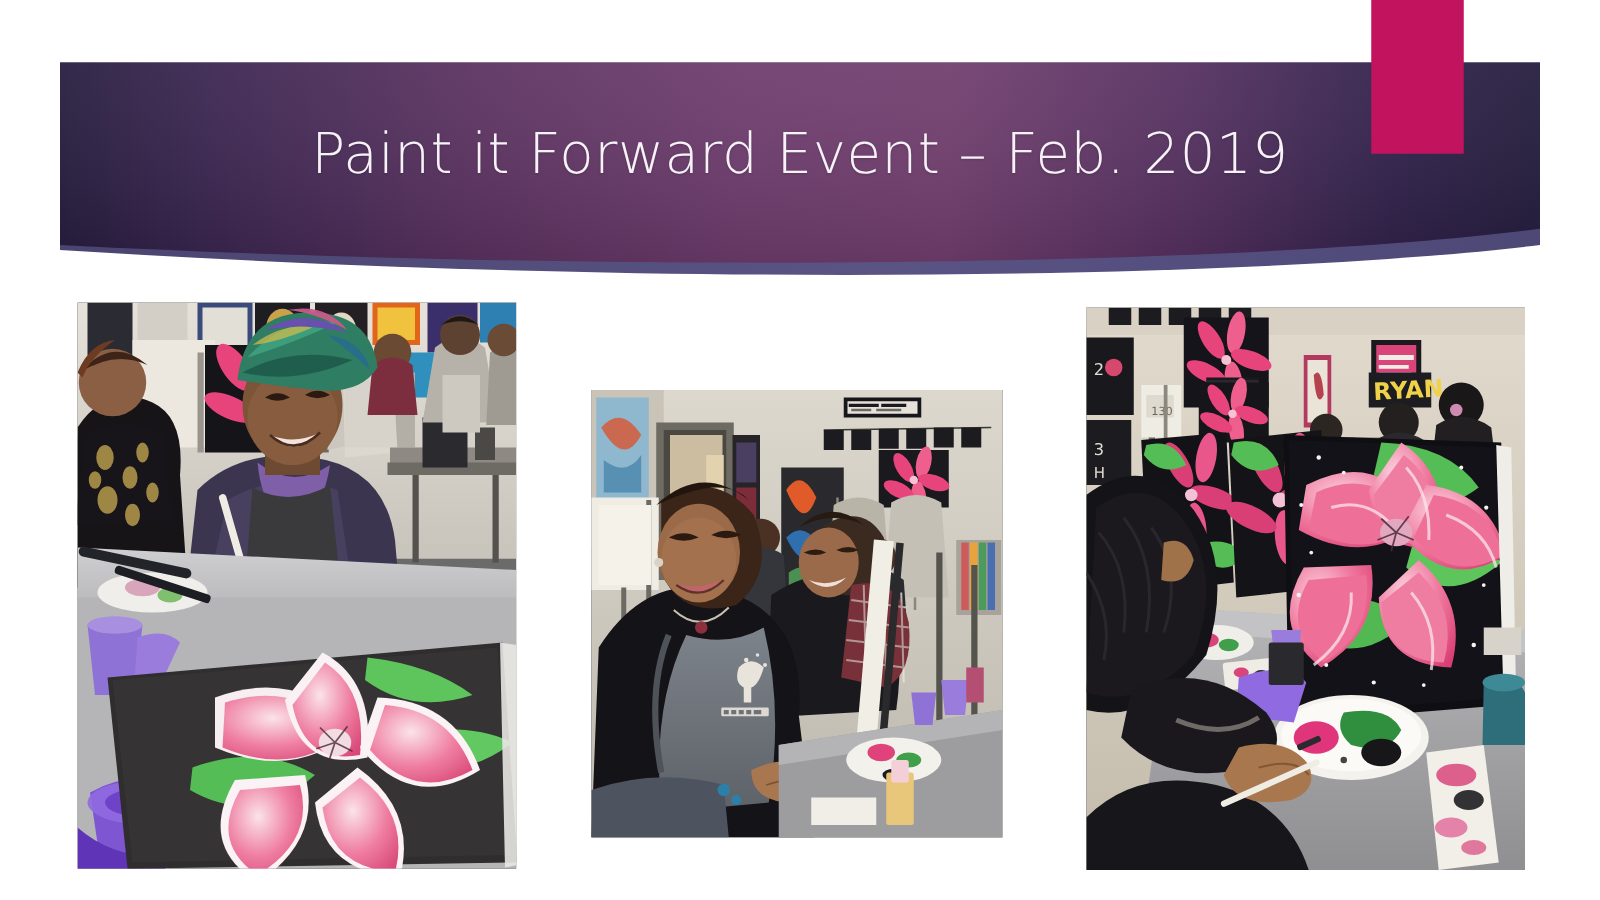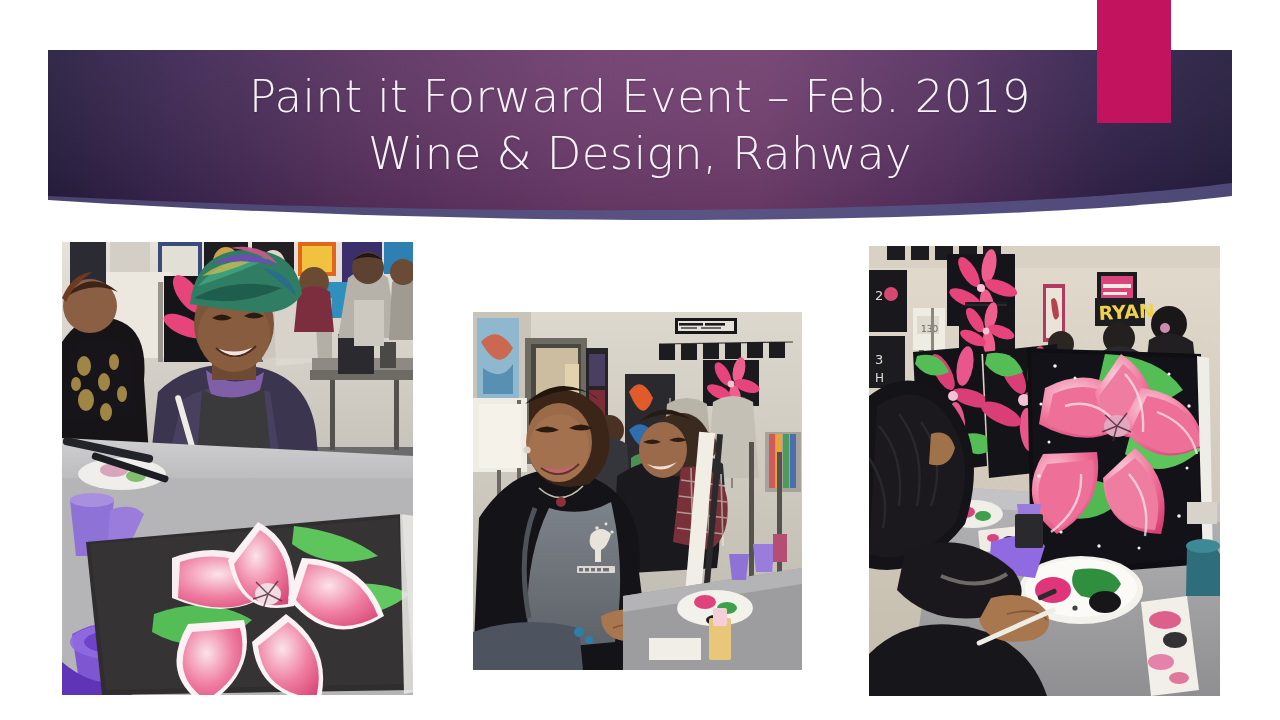--- a/index.html
+++ b/index.html
@@ -49,20 +49,21 @@
     pointer-events: none;
   }
   .title-line {
     display: block;
     font-family: "DejaVu Sans", sans-serif;
     font-weight: 300;
     font-size: 44px;
     letter-spacing: 0.4px;
     color: #f6f2f8;
     text-shadow: 0 1px 2px rgba(0,0,0,0.18);
+    margin-top: 26px;
   }
   .title-line.line1 { font-size: 45px; }
   .title-line.line2 { font-size: 45px; margin-top: 4px; }
 
   
   .photo {
     position: absolute;
     overflow: hidden;
     background: #6b6b6b;
   }
@@ -107,21 +108,20 @@
       <path d="M48,50 L1232,50 L1232,196 C1000,224 520,230 48,200 Z" fill="url(#underGrad)"></path>
 
       <path d="M48,50 L1232,50 L1232,183 C1010,212 520,220 48,196 Z" fill="url(#bannerGrad)"></path>
       <path d="M48,50 L1232,50 L1232,183 C1010,212 520,220 48,196 Z" fill="url(#bannerGradV)"></path>
 
       <rect x="1097" y="0" width="74" height="123" fill="#c2135e"></rect>
     </svg>
 
     <div class="title-block">
       <span class="title-line line1">Paint it Forward Event – Feb. 2019</span>
-      <span class="title-line line2">Wine &amp; Design, Rahway</span>
     </div>
   </div>
 
   <div class="photo photo-left">
     <svg viewBox="0 0 351 453" preserveAspectRatio="none">
       <defs>
         <linearGradient id="lWall" x1="0" y1="0" x2="0" y2="1">
           <stop offset="0" stop-color="#e6e2da"></stop>
             <stop offset="1" stop-color="#c8c4bc"></stop>
         </linearGradient>

